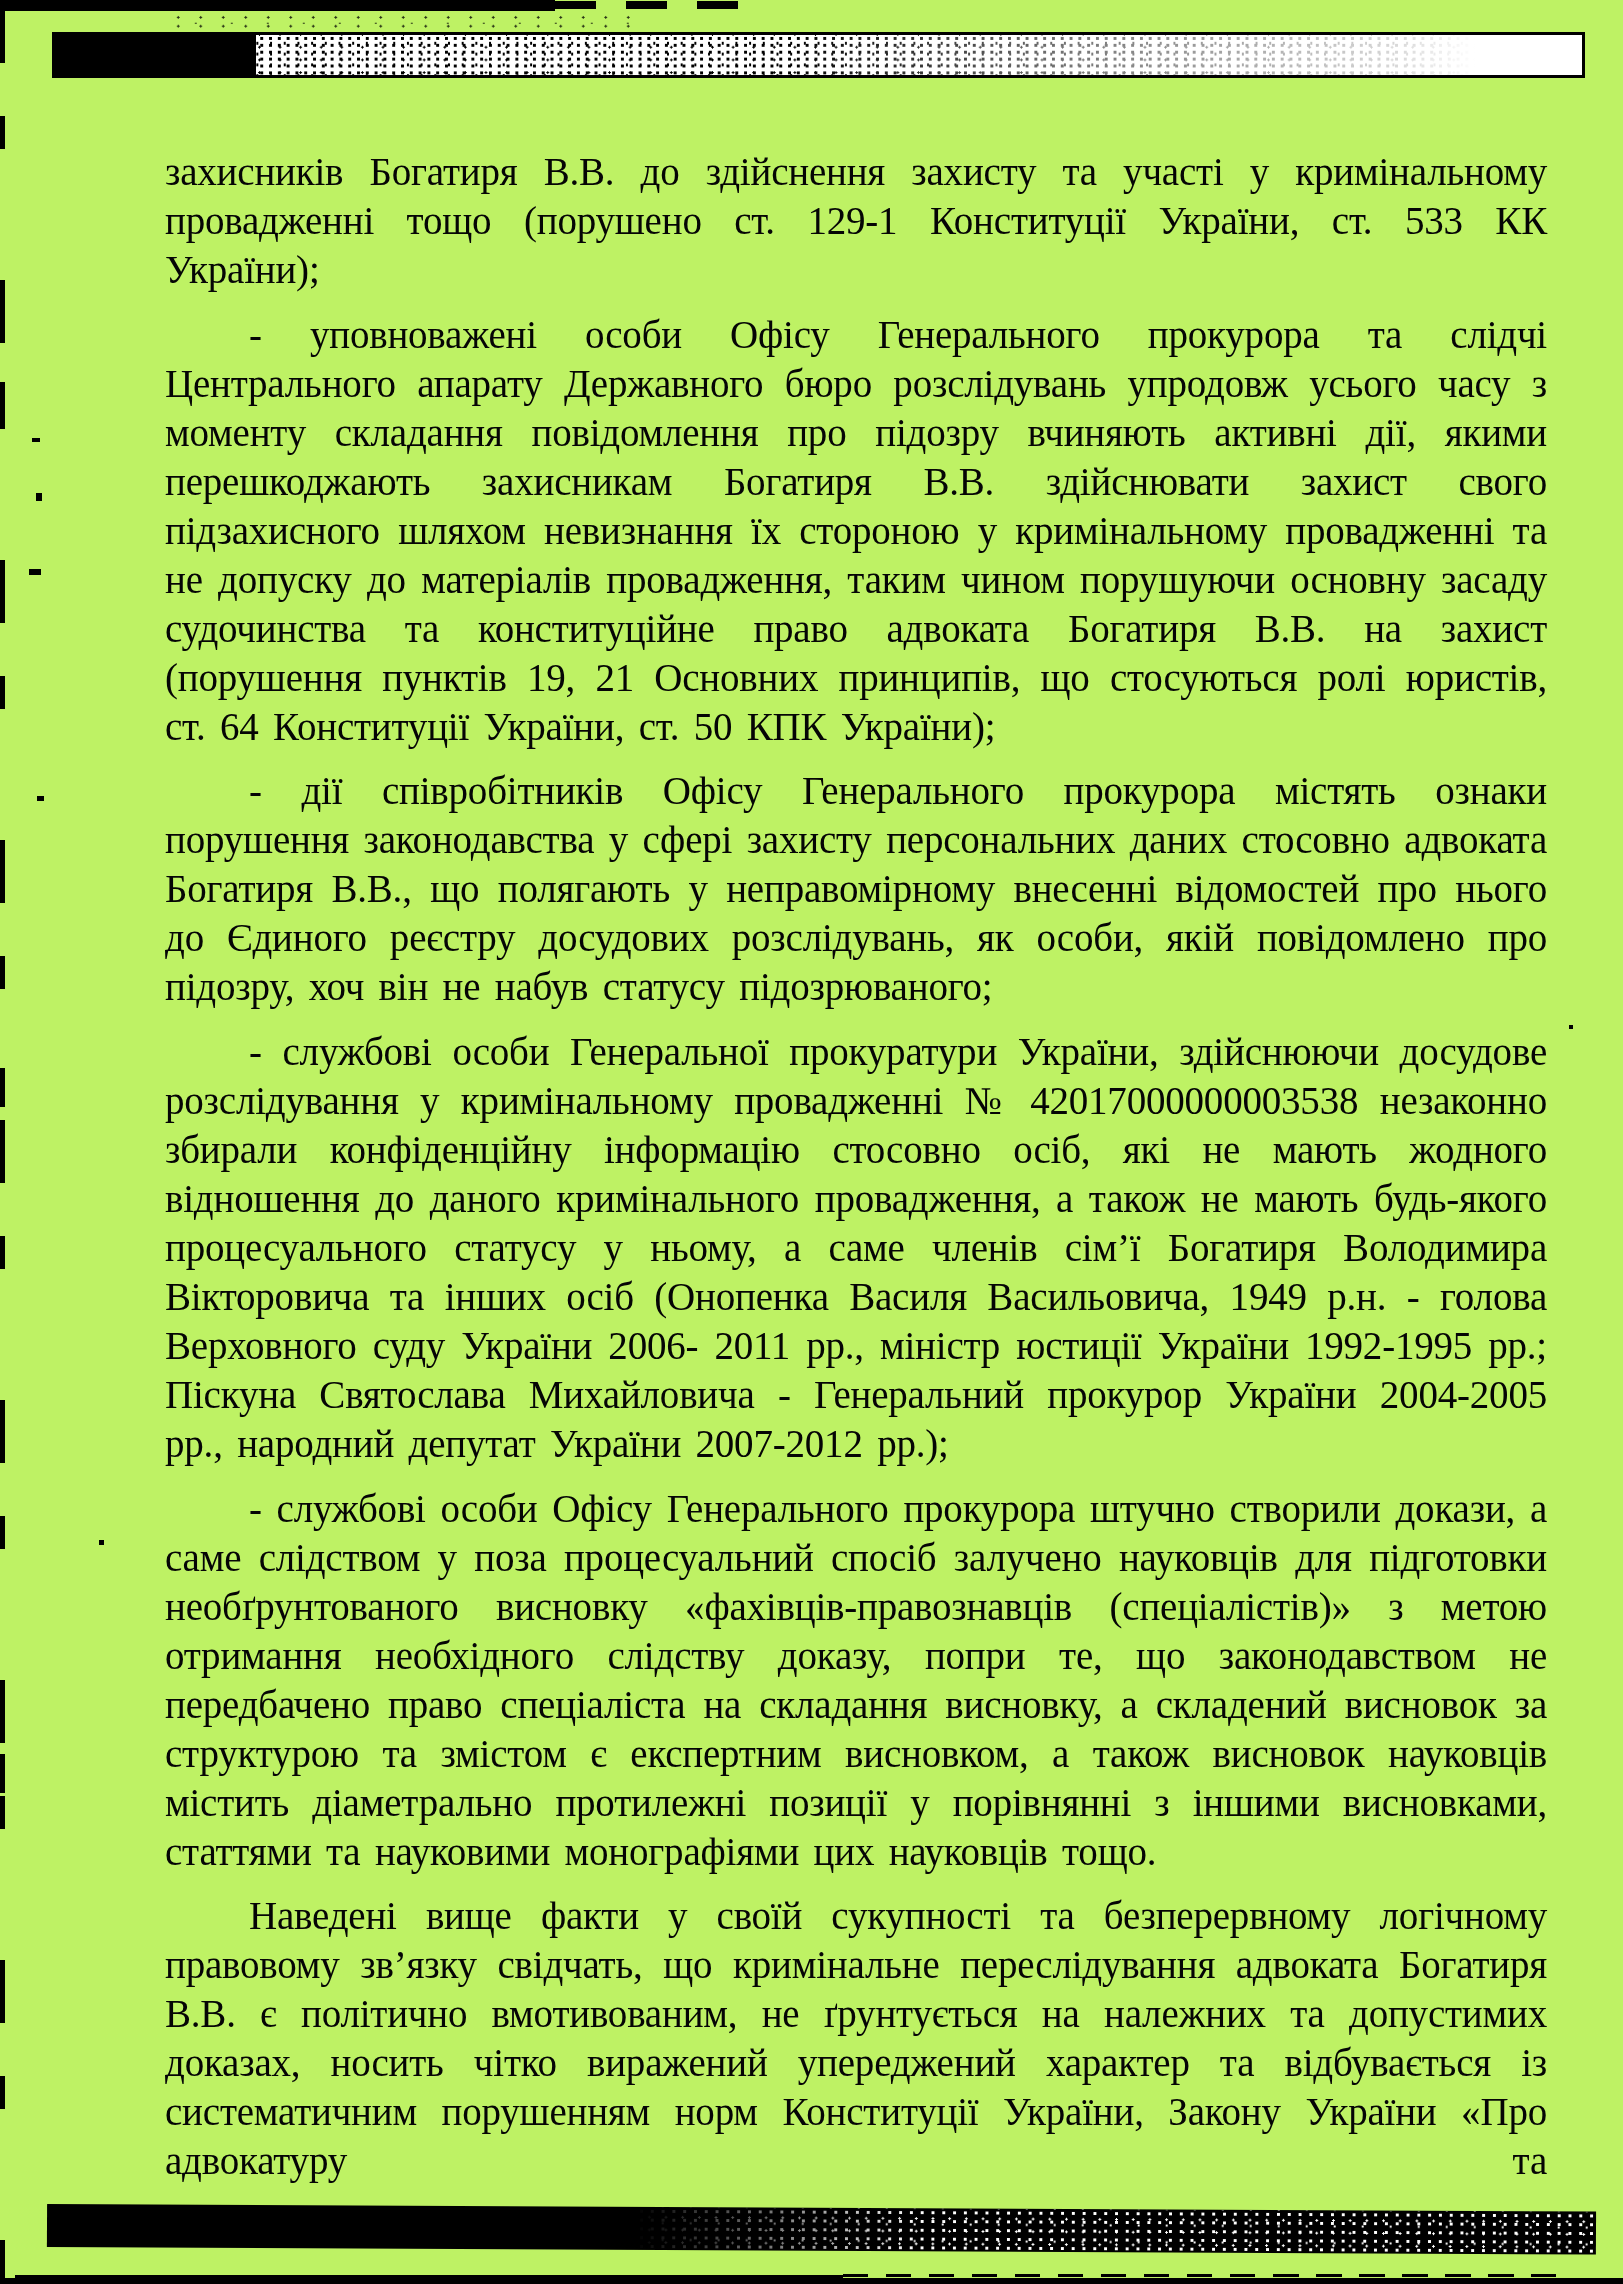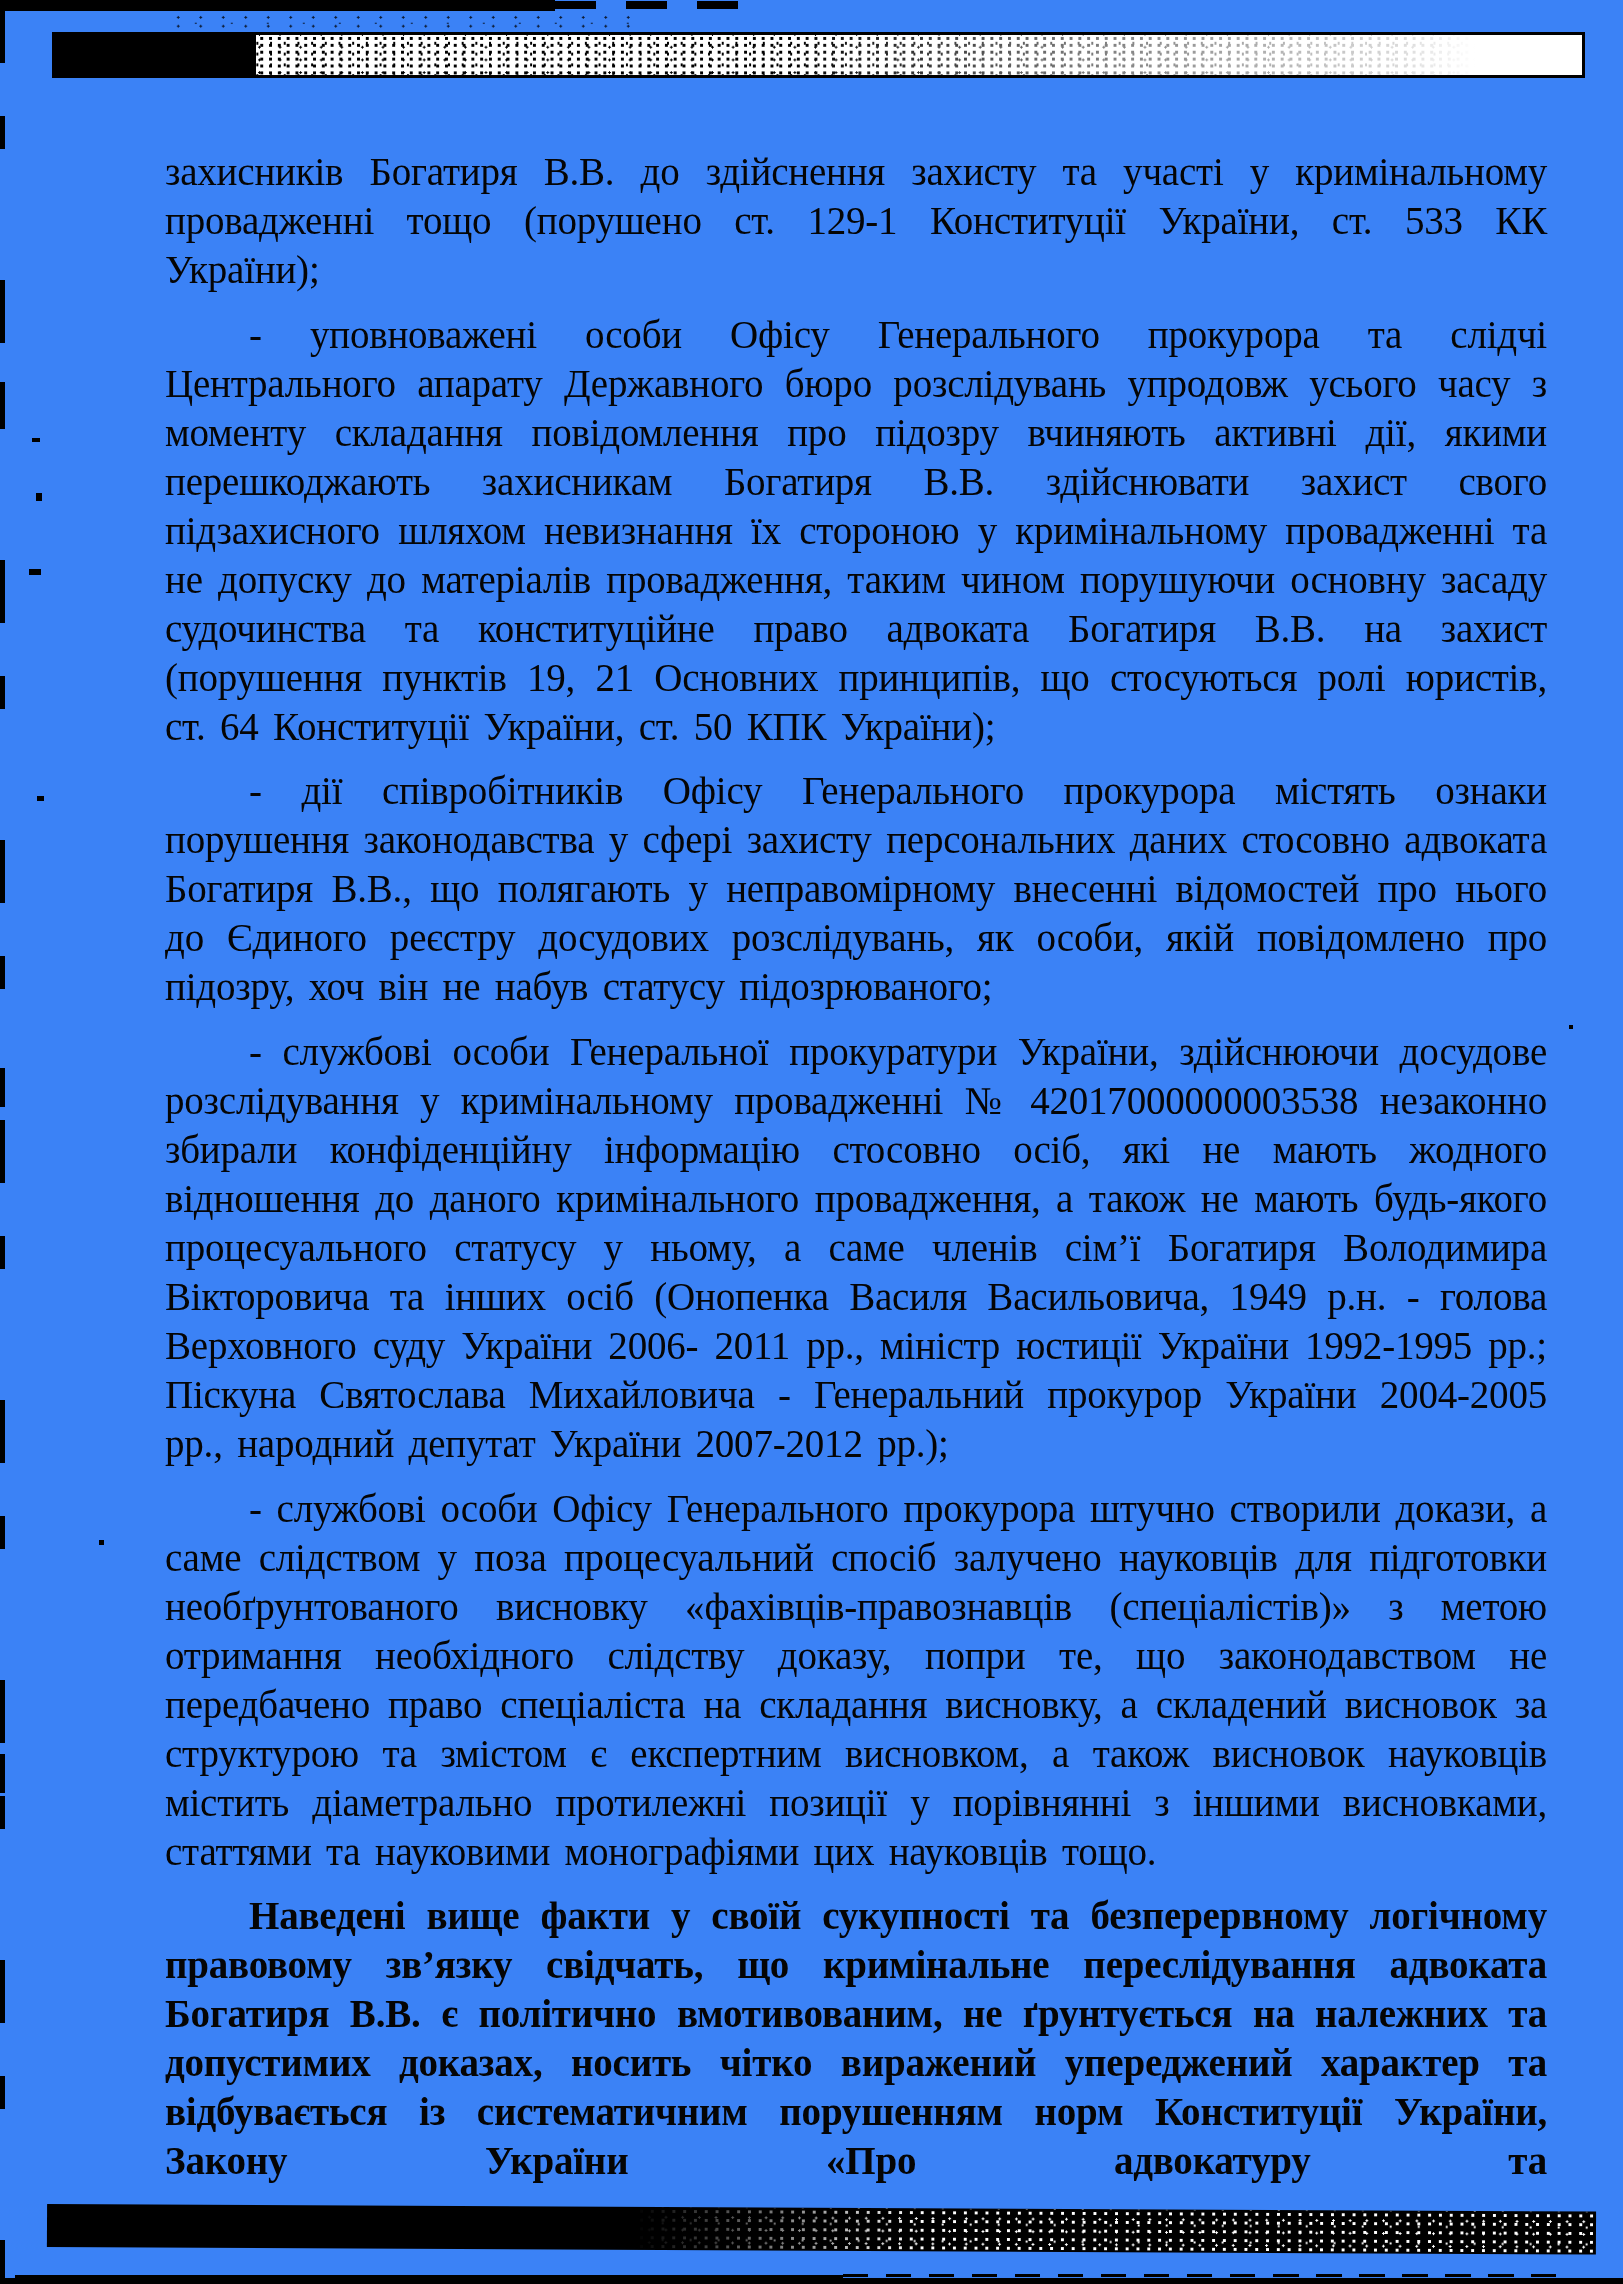--- a/index.html
+++ b/index.html
@@ -1,42 +1,42 @@
 <!DOCTYPE html>
 <html><head>
 <meta charset="utf-8">
 <style>
   html, body { margin: 0; padding: 0; background: #e8e8e8; }
   .page {
     position: relative;
     width: 1623px;
     height: 2285px;
     margin: 0 auto;
-    background: #3b82f6;
+    background: #bef264;
     overflow: hidden;
     font-family: "Liberation Serif", serif;
     color: #000;
   }
 
   
   .textblock {
     position: absolute;
     left: 165px;
     top: 147px;
     width: 1382px;
     font-size: 39px;
     line-height: 49px;
     text-align: justify;
     letter-spacing: -0.2px;
     word-spacing: 4.9px;
     color: #050505;
   }
   .textblock p { margin: 0 0 15.7px 0; }
   .textblock p.indented { text-indent: 84px; }
-  .textblock p.fill-last { text-align-last: justify; font-weight: bold; }
+  .textblock p.fill-last { text-align-last: justify; }
 
   
   .art { position: absolute; }
 
   
   .top-corner-bar { left: 0; top: 0; width: 555px; height: 10.8px; background: #000; }
   .top-corner-dashes {
     left: 555px; top: 1px; width: 196px; height: 7.8px;
     background: repeating-linear-gradient(to right, #000 0 41px, transparent 41px 71px);
   }

